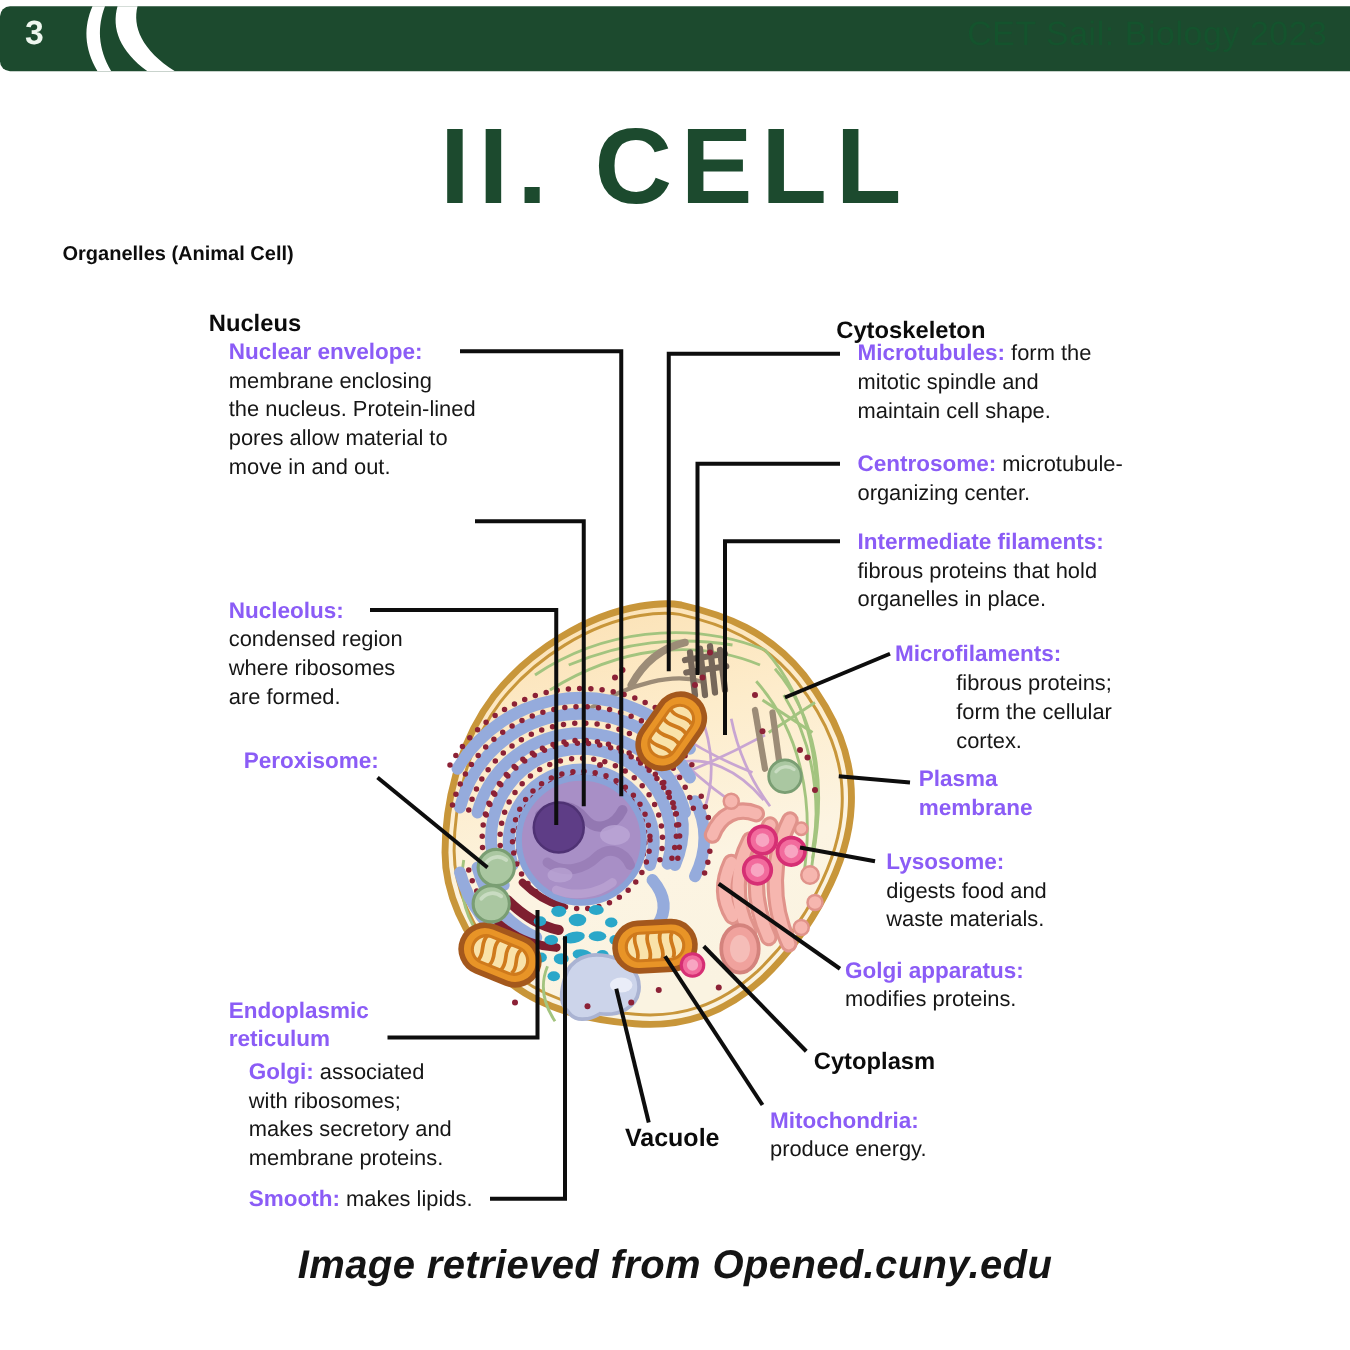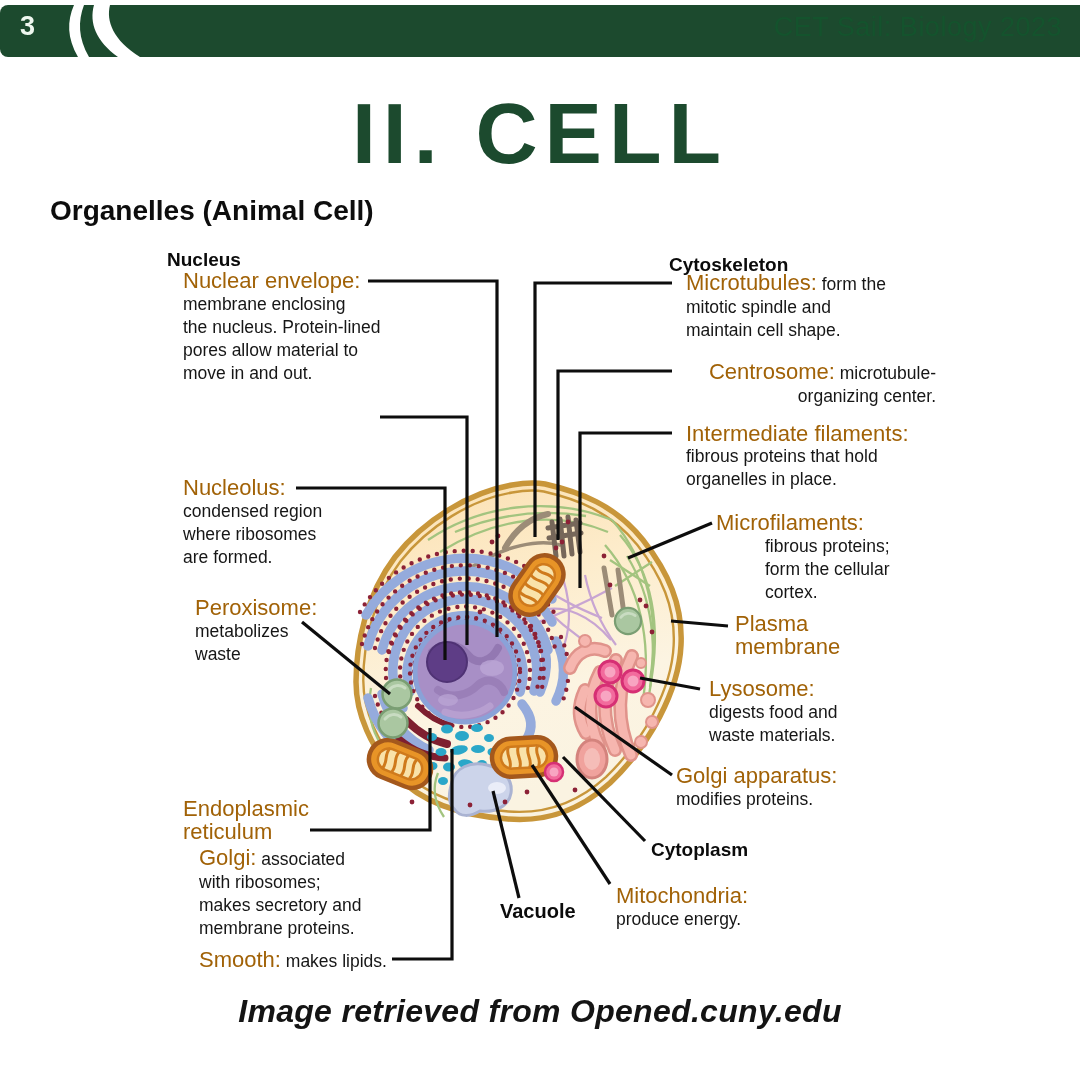--- a/index.html
+++ b/index.html
@@ -7,24 +7,24 @@
         font-family:"Liberation Sans",sans-serif;color:#111;}
   
   .topbar{position:absolute;left:0;top:5px;width:1080px;height:52px;background:#1c4a2e;
           border-radius:8px 0 0 8px;}
   .pagenum{position:absolute;left:20px;top:11px;font-size:27px;font-weight:bold;color:#eef7ef;}
   .bartitle{position:absolute;right:18px;top:12px;font-size:27px;font-weight:500;color:#14532d;letter-spacing:.5px;}
   .saillogo{position:absolute;left:58px;top:0;}
   
   .bigtitle{position:absolute;left:0;top:84px;width:1080px;text-align:center;
             font-size:86px;font-weight:800;letter-spacing:7px;color:#1c4a2e;}
-  .subtitle{position:absolute;left:50px;top:195px;font-size:28px;font-weight:800;color:#0d0d0d;}
+  .subtitle{position:absolute;left:50px;top:195px;font-size:16px;font-weight:800;color:#0d0d0d;}
   
   .lbl{position:absolute;font-size:17.5px;line-height:23px;color:#161616;}
-  .lbl .b{font-weight:normal;font-size:22px;color:#a16207;}
+  .lbl .b{font-weight:bold;font-size:18px;color:#8b5cf6;}
   .pre{white-space:pre-line;}
   .hd{font-weight:bold;font-size:19px;color:#0b0b0b;}
   .footer{position:absolute;left:0;top:993px;width:1080px;text-align:center;
           font-style:italic;font-weight:600;font-size:32px;color:#141414;letter-spacing:.3px;}
   svg{position:absolute;left:0;top:0;}
 </style>
 </head>
 <body>
 
 <div class="page">
@@ -280,22 +280,20 @@
 
   <div class="lbl" style="left:183px;top:476px;width:200px;">
     <div class="b" style="line-height:24px;">Nucleolus:</div>
     <div class="pre">condensed region
 where ribosomes
 are formed.</div>
   </div>
 
   <div class="lbl" style="left:183px;top:596px;width:150px;margin-left:12px;">
     <div class="b" style="line-height:24px;">Peroxisome:</div>
-    <div class="pre">metabolizes
-waste</div>
   </div>
 
   <div class="lbl" style="left:183px;top:797px;width:180px;">
     <div class="b pre" style="line-height:23px;">Endoplasmic
 reticulum</div>
   </div>
 
   <div class="lbl" style="left:199px;top:846px;width:220px;">
     <span class="b">Golgi:</span> <span class="pre">associated
 with ribosomes;
@@ -308,21 +306,21 @@
   </div>
 
   <div class="lbl hd" style="left:669px;top:253px;">Cytoskeleton</div>
 
   <div class="lbl" style="left:686px;top:271px;width:220px;">
     <span class="b">Microtubules:</span> <span class="pre">form the
 mitotic spindle and
 maintain cell shape.</span>
   </div>
 
-  <div class="lbl" style="left:686px;top:360px;width:250px;text-align:right;">
+  <div class="lbl" style="left:686px;top:360px;width:250px;">
     <span class="b">Centrosome:</span> <span class="pre">microtubule-
 organizing center.</span>
   </div>
 
   <div class="lbl" style="left:686px;top:422px;width:240px;">
     <div class="b" style="line-height:23px;">Intermediate filaments:</div>
     <div class="pre">fibrous proteins that hold
 organelles in place.</div>
   </div>
 

